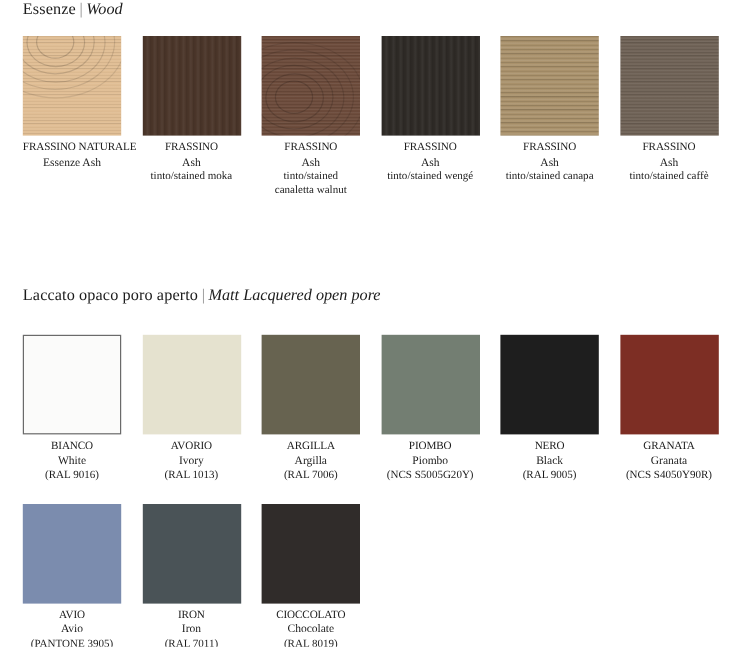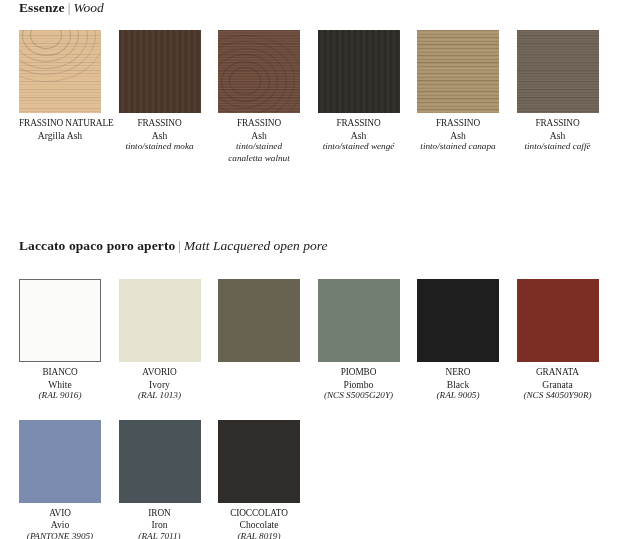--- a/index.html
+++ b/index.html
@@ -19,21 +19,21 @@
   #section-wood { top: 0; }
   #section-lacquer { top: 238px; }
 
   .section-header {
     font-size: 13.5px;
     line-height: 16px;
     padding-left: 19px;
     white-space: nowrap;
   }
   .section-header .it-name {
-    font-weight: bold;
+    font-weight: normal;
     letter-spacing: 0.1px;
   }
   .section-header .sep {
     color: #8d8d8d;
     font-weight: normal;
     padding: 0 3px;
   }
   .section-header .en-name {
     font-style: italic;
     margin-top: 43px;
@@ -77,21 +77,20 @@
   .cap-it {
     font-size: 9.3px;
     letter-spacing: -0.1px;
     white-space: nowrap;
   }
   .cap-en {
     font-size: 9.6px;
   }
   .cap-note {
     font-size: 9.2px;
-    font-style: italic;
   }
 
   
   .grain {
     position: absolute;
     inset: 0;
   }
   .grain-lines {
     background-image: repeating-linear-gradient(
       to bottom,
@@ -137,21 +136,21 @@
             <div class="grain grain-fine"></div>
             <div class="cathedral" style="width: 30px; height: 26px; left: 11px; top: -9px; border-width: 1.3px; border-color: rgba(0, 0, 0, 0.17);"></div>
             <div class="cathedral" style="width: 47px; height: 39px; left: 2.5px; top: -15.5px; border-width: 1.3px; border-color: rgba(0, 0, 0, 0.157);"></div>
             <div class="cathedral" style="width: 64px; height: 52px; left: -6px; top: -22px; border-width: 1.3px; border-color: rgba(0, 0, 0, 0.14);"></div>
             <div class="cathedral" style="width: 81px; height: 65px; left: -14.5px; top: -28.5px; border-width: 1.3px; border-color: rgba(0, 0, 0, 0.125);"></div>
             <div class="cathedral" style="width: 98px; height: 78px; left: -23px; top: -35px; border-width: 1.3px; border-color: rgba(0, 0, 0, 0.11);"></div>
             <div class="cathedral" style="width: 115px; height: 91px; left: -31.5px; top: -41.5px; border-width: 1.3px; border-color: rgba(0, 0, 0, 0.094);"></div>
           </div>
           <div class="caption">
             <div class="cap-it">FRASSINO NATURALE</div>
-            <div class="cap-en">Argilla Ash</div>
+            <div class="cap-en">Essenze Ash</div>
           </div>
         </div>
         <div class="cell">
           <div class="swatch" style="background: rgb(74, 53, 41);">
             <div class="grain grain-soft"></div>
           </div>
           <div class="caption">
             <div class="cap-it">FRASSINO</div>
             <div class="cap-en">Ash</div>
             <div class="cap-note">tinto/stained moka</div>
@@ -225,20 +224,25 @@
         <div class="cell">
           <div class="swatch" style="background: rgb(229, 226, 207);"></div>
           <div class="caption">
             <div class="cap-it">AVORIO</div>
             <div class="cap-en">Ivory</div>
             <div class="cap-note">(RAL 1013)</div>
           </div>
         </div>
         <div class="cell">
           <div class="swatch" style="background: rgb(103, 99, 80);"></div>
+          <div class="caption">
+            <div class="cap-it">ARGILLA</div>
+            <div class="cap-en">Argilla</div>
+            <div class="cap-note">(RAL 7006)</div>
+          </div>
         </div>
         <div class="cell">
           <div class="swatch" style="background: rgb(115, 126, 114);"></div>
           <div class="caption">
             <div class="cap-it">PIOMBO</div>
             <div class="cap-en">Piombo</div>
             <div class="cap-note">(NCS S5005G20Y)</div>
           </div>
         </div>
         <div class="cell">

